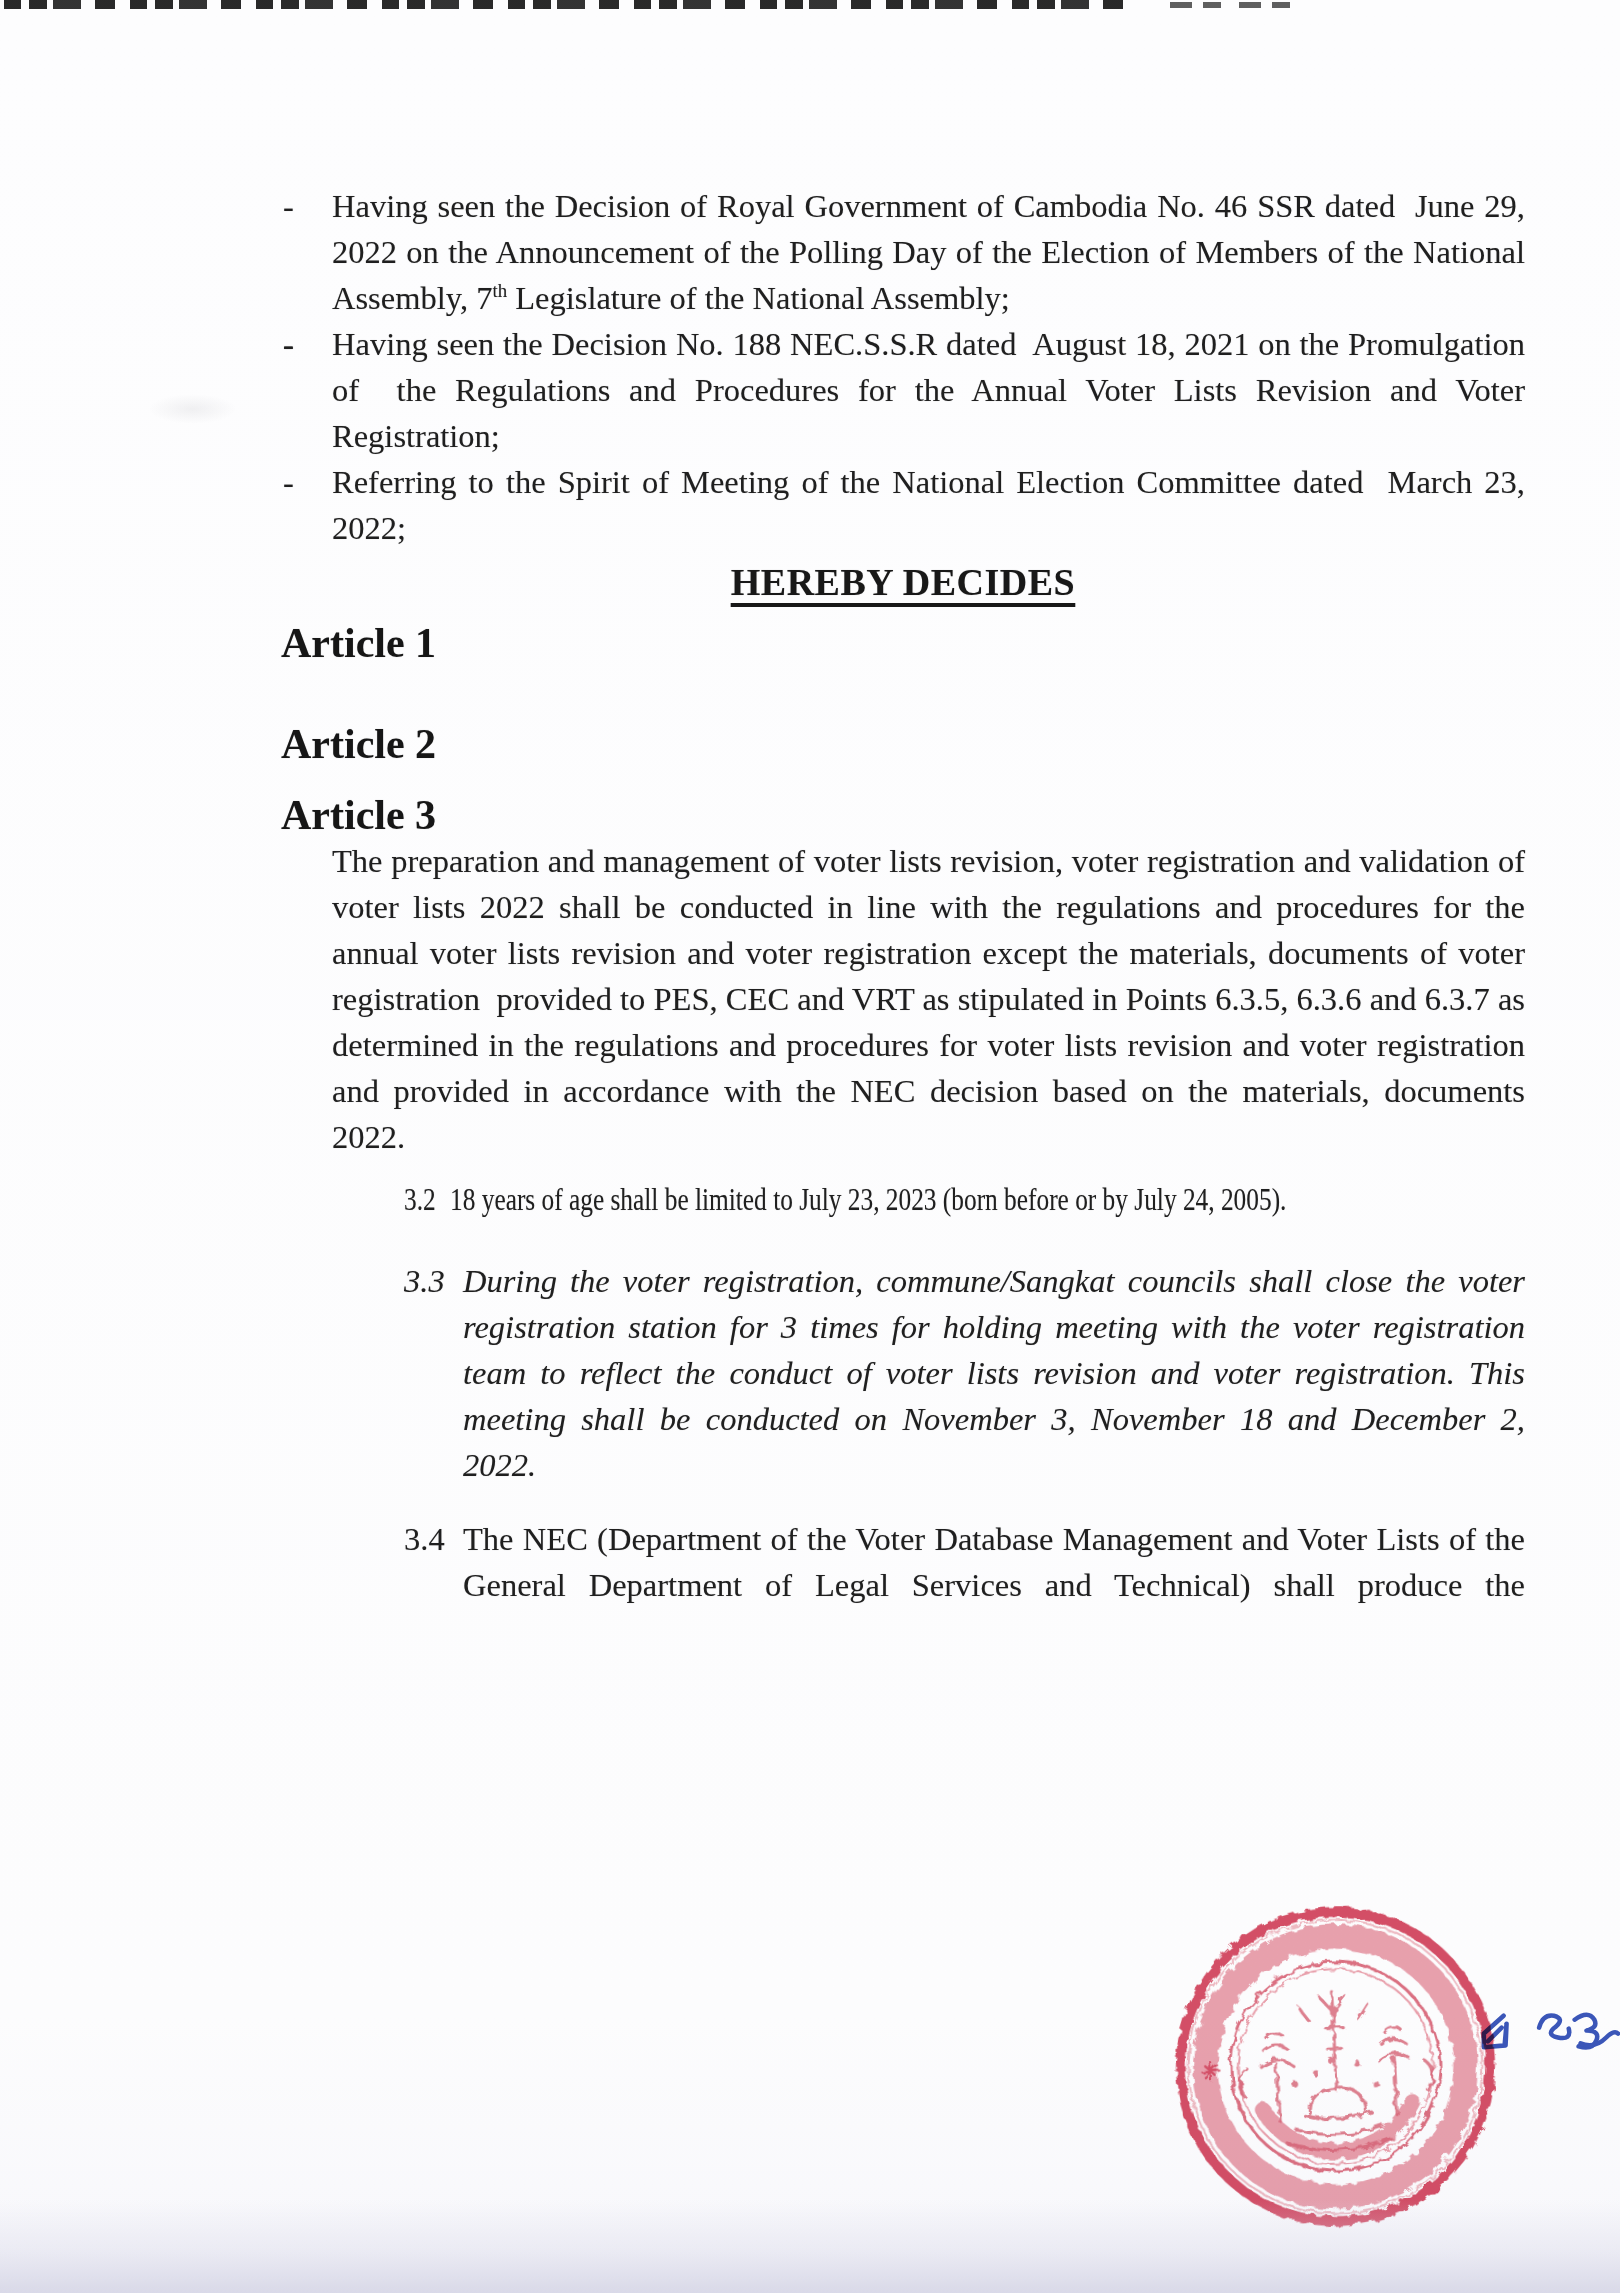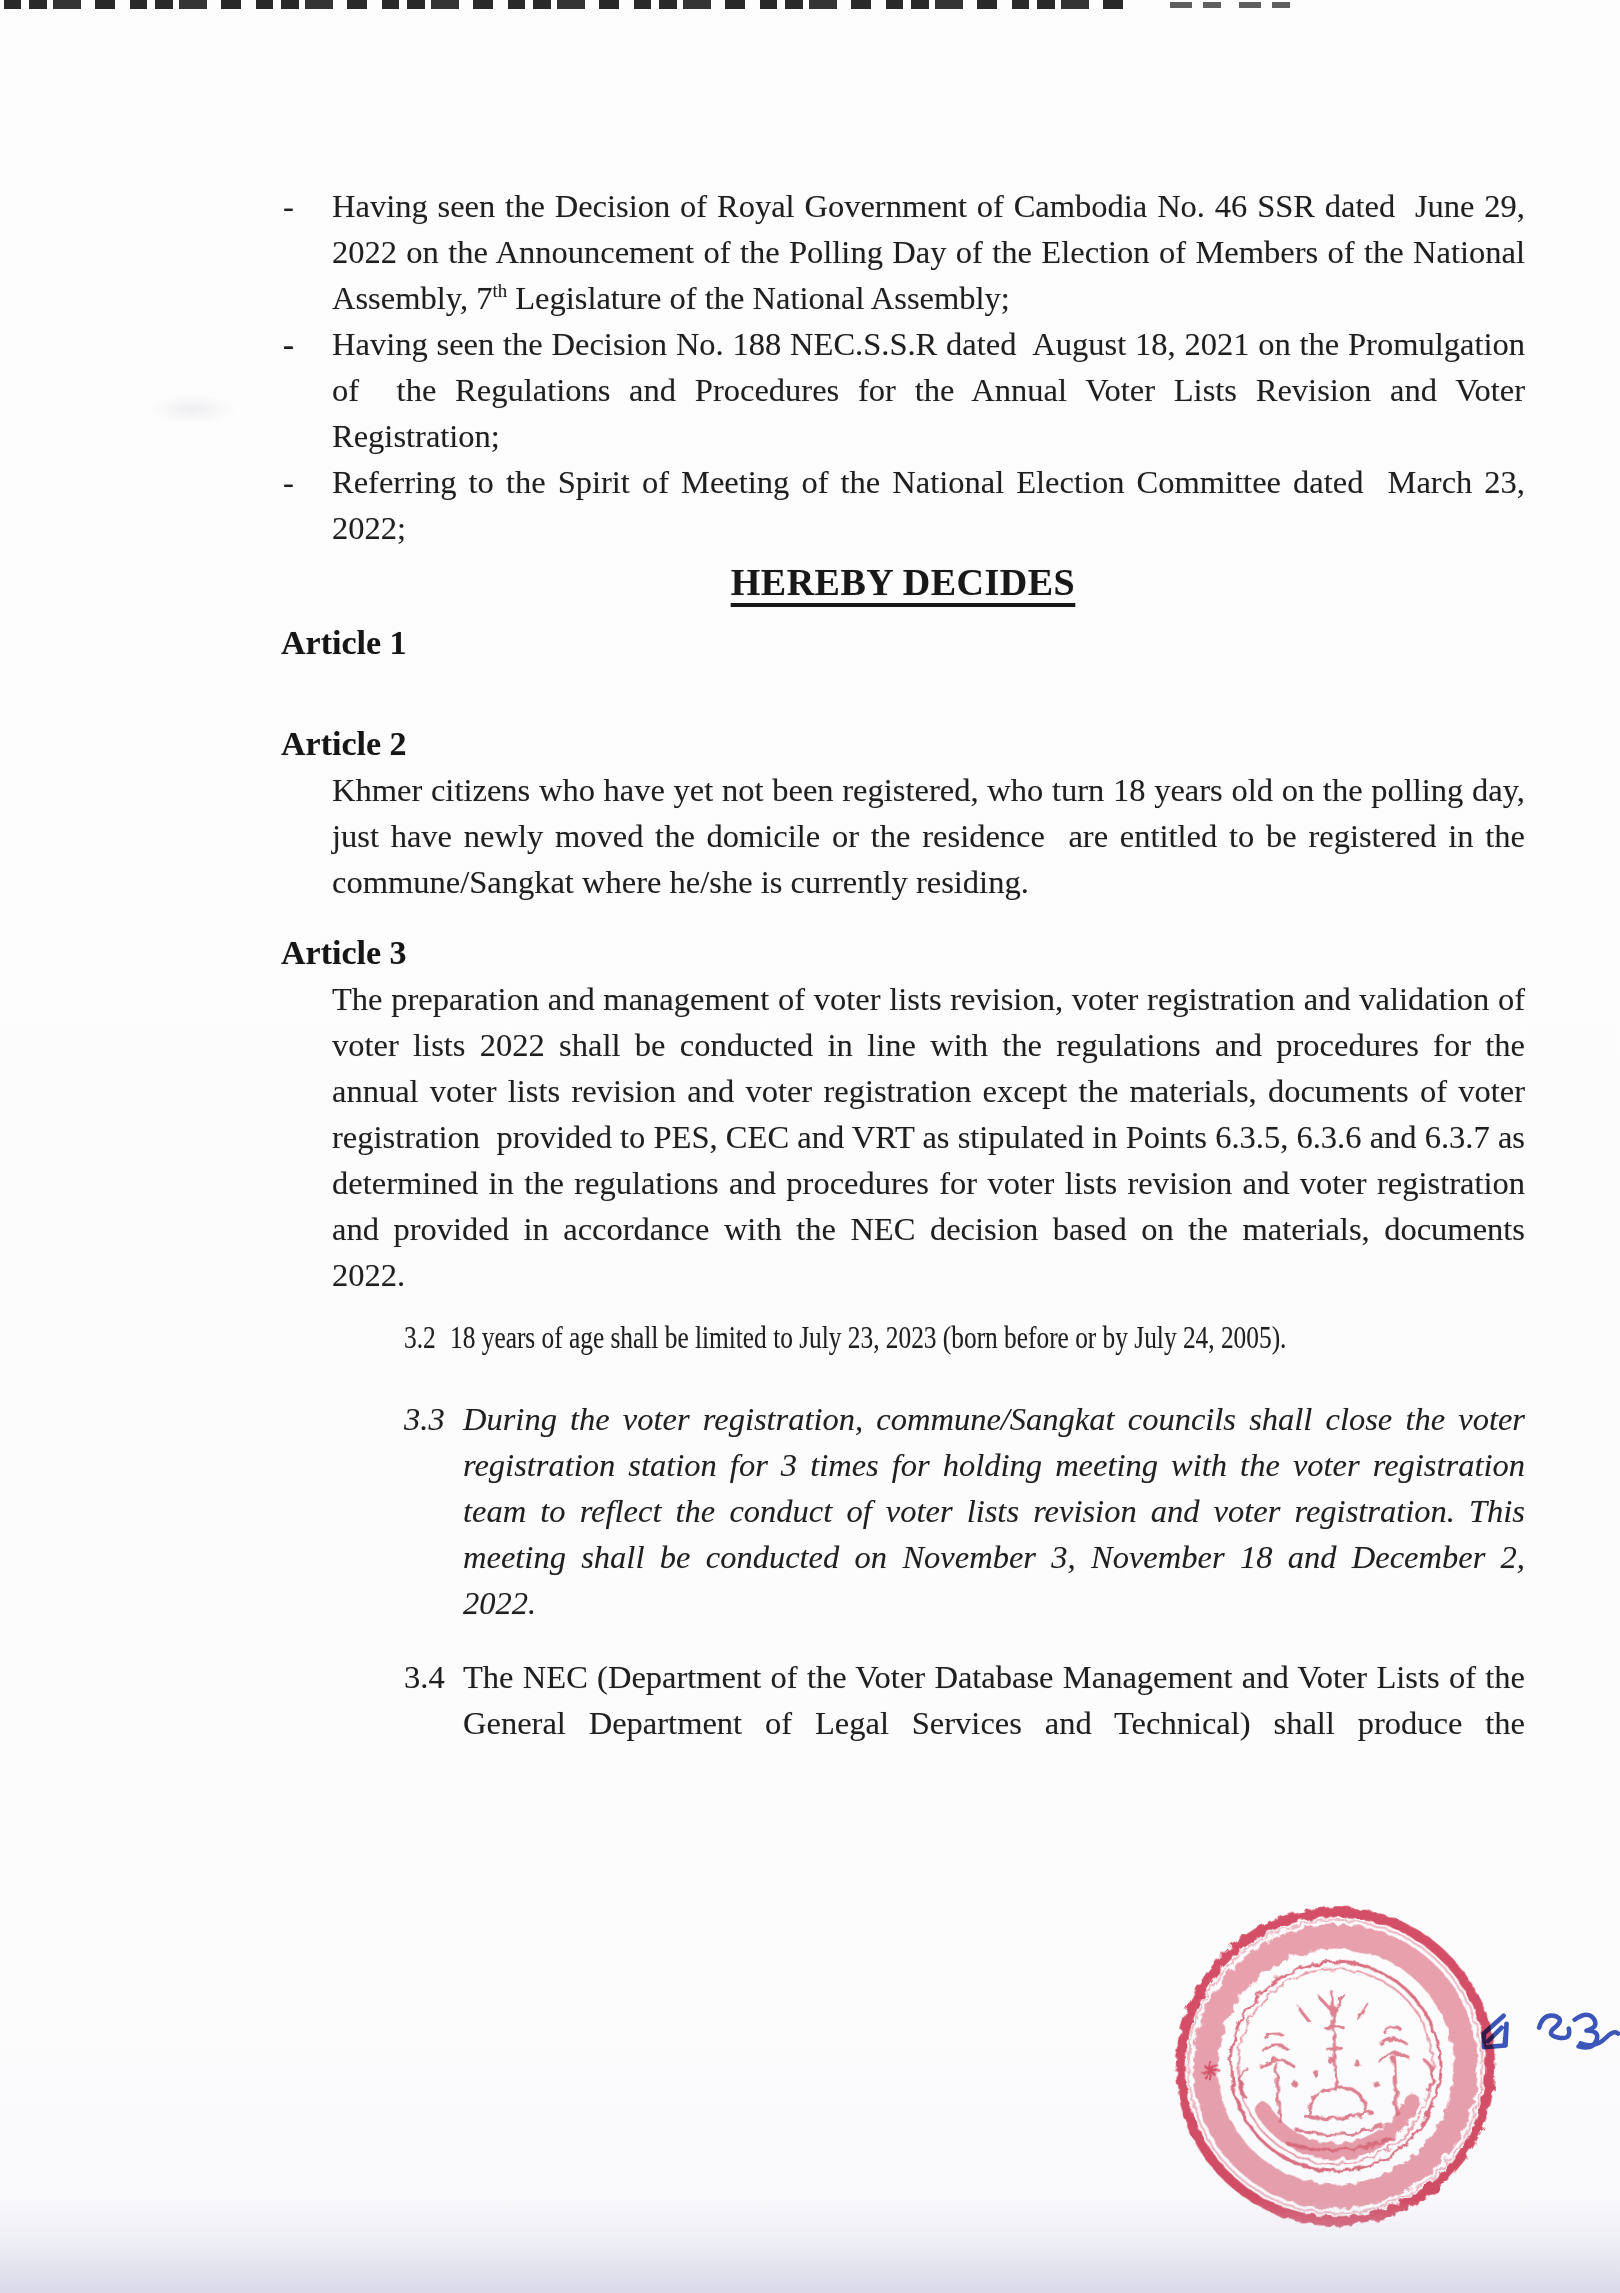--- a/index.html
+++ b/index.html
@@ -38,21 +38,21 @@
   sup{font-size:.58em;line-height:0;}
   .decides{
     margin:5.9px 0 0 0;text-align:center;
     font-size:38px;font-weight:bold;line-height:51px;letter-spacing:0.5px;color:#181818;
   }
   .decides .u{
     text-decoration:underline;
     text-decoration-thickness:4.4px;
     text-underline-offset:7.9px;
   }
-  .article h2{margin:0;font-size:34px;font-weight:bold;line-height:46px;color:#161616;}
+  .article h2{margin:0;font-size:42px;font-weight:bold;line-height:46px;color:#161616;}
   .article p{margin:0 0 0 51px;text-align:justify;}
   .a1{margin-top:11.8px;}
   .a2{margin-top:55px;}
   .a3{margin-top:25.6px;}
   .sub{position:relative;margin-left:123px;padding-left:59px;text-align:justify;}
   .sub .num{position:absolute;left:0;top:0;}
   .s31{margin-top:29.6px;}
   .s32{margin-top:15.8px;}
   .s33{margin-top:36px;font-style:italic;}
   .s34{margin-top:28px;text-align-last:justify;}
@@ -109,21 +109,20 @@
     </div>
 
     <h1 class="decides"><span class="u">HEREBY DECIDES</span></h1>
 
     <section class="article a1">
       <h2>Article 1</h2>
     </section>
 
     <section class="article a2">
       <h2>Article 2</h2>
-      <p>Khmer citizens who have yet not been registered, who turn 18 years old on the polling day, just have newly moved the domicile or the residence&nbsp; are entitled to be registered in the commune/Sangkat where he/she is currently residing.</p>
     </section>
 
     <section class="article a3">
       <h2>Article 3</h2>
       <p>The preparation and management of voter lists revision, voter registration and validation of voter lists 2022 shall be conducted in line with the regulations and procedures for the annual voter lists revision and voter registration except the materials, documents of voter registration&nbsp; provided to PES, CEC and VRT as stipulated in Points 6.3.5, 6.3.6 and 6.3.7 as determined in the regulations and procedures for voter lists revision and voter registration and provided in accordance with the NEC decision based on the materials, documents 2022.</p>
     </section>
 
     <div class="subitems">
       <div class="sub s32 condensed">
         <span class="num">3.2</span>

